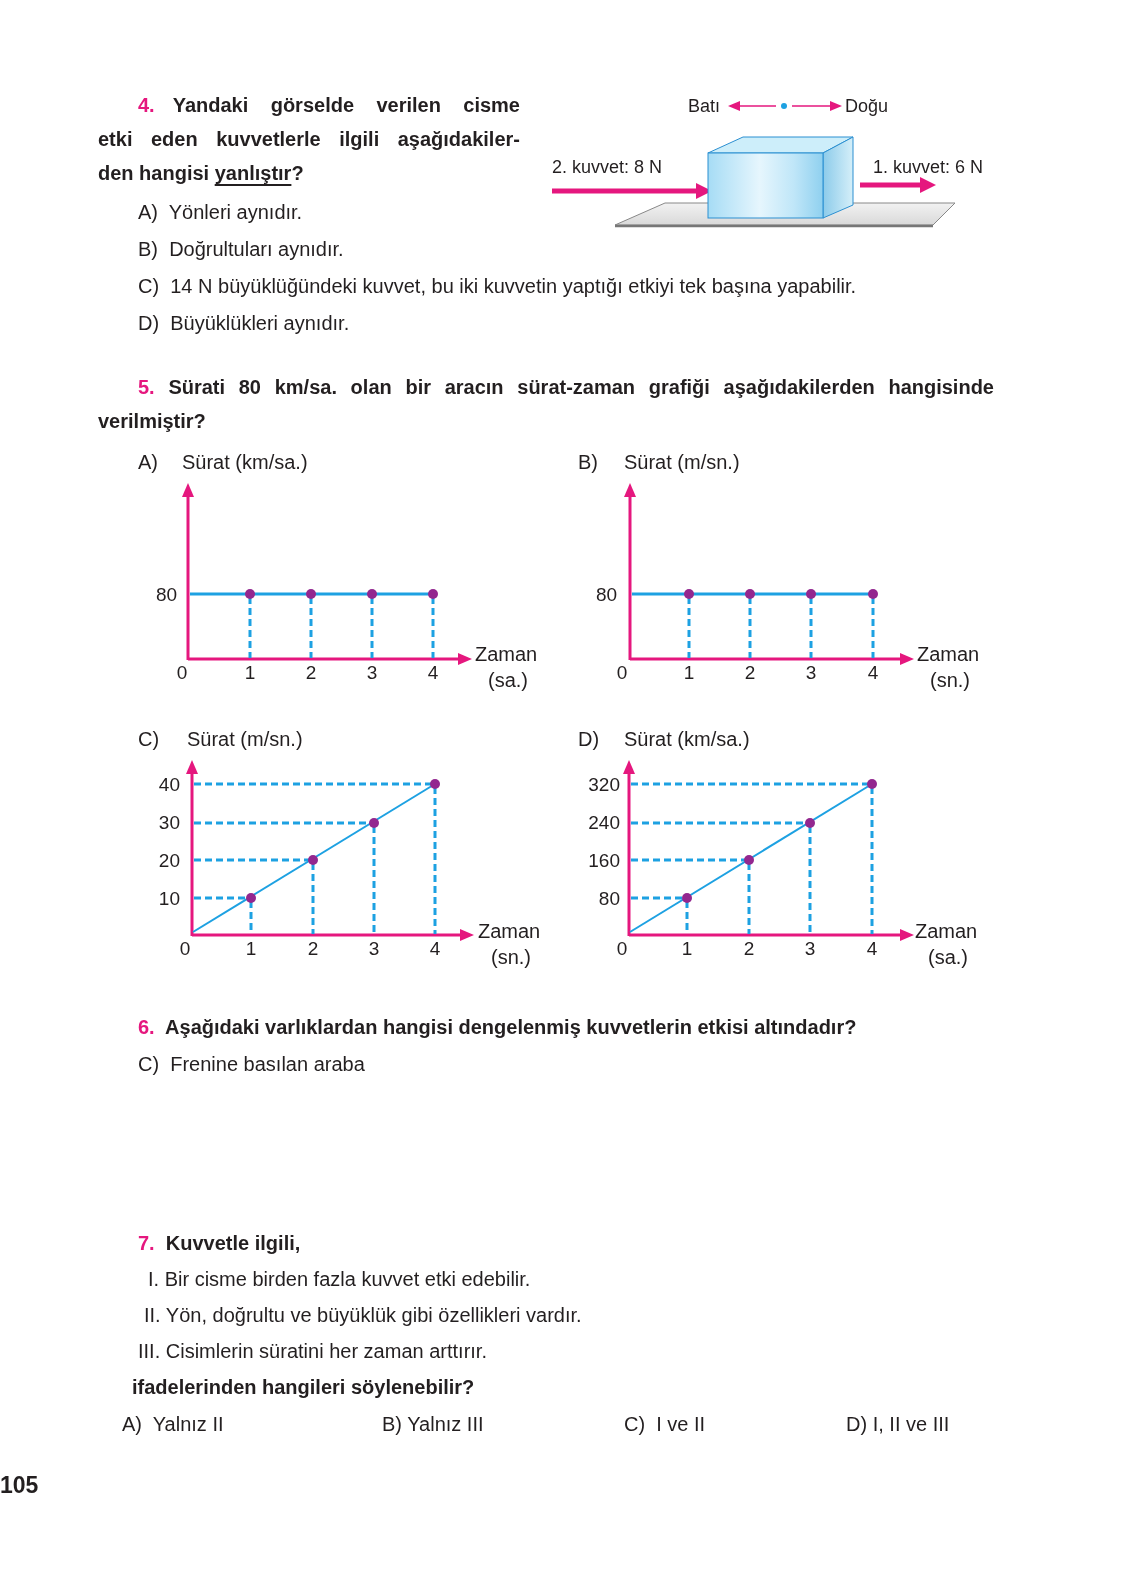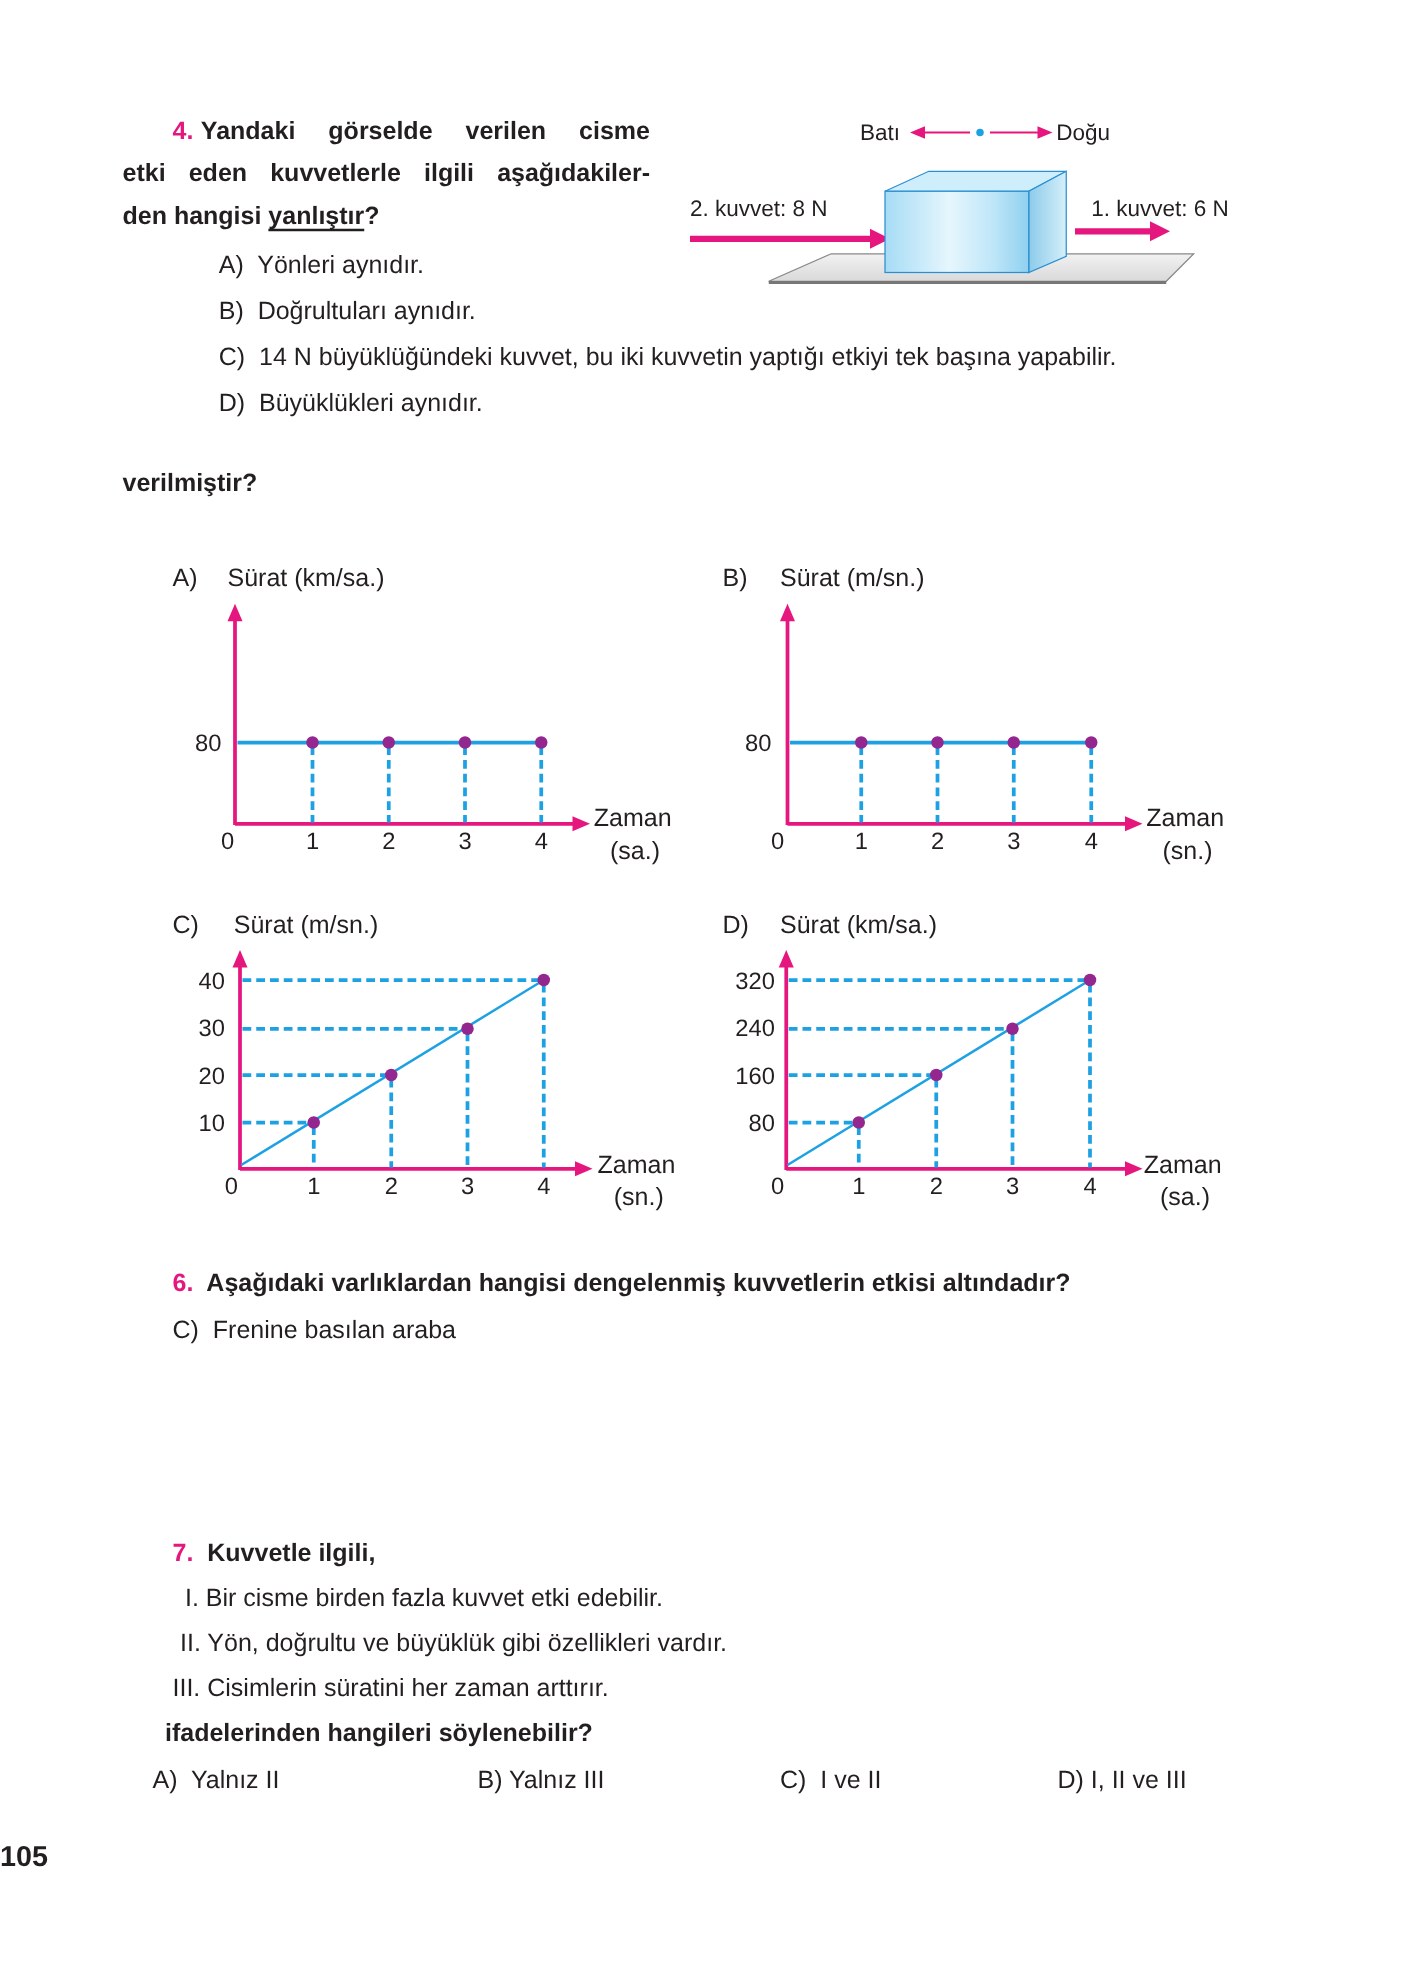--- a/index.html
+++ b/index.html
@@ -11,21 +11,21 @@
   .opt { font-size: 20px; line-height: 24px; white-space: nowrap; }
   .u { text-decoration: underline; text-underline-offset: 4px; }
   svg text { font-family: "Liberation Sans", sans-serif; fill: #231f20; }
 </style>
 </head>
 <body>
 
 <div class="abs stem" style="left:98px; top:88px; width:422px;">
   <div style="display:flex; justify-content:space-between; padding-left:40px;">
     <span class="qnum">4.</span>
-    <span style="flex:1; margin-left:6px; text-align:justify; text-align-last:justify;">Yandaki görselde verilen cisme</span>
+    <span style="flex:1; margin-left:18px; text-align:justify; text-align-last:justify;">Yandaki görselde verilen cisme</span>
   </div>
   <div style="text-align:justify; text-align-last:justify;">etki eden kuvvetlerle ilgili aşağıdakiler-</div>
   <div>
     <span>den hangisi </span><span class="u">yanlıştır</span><span>?</span>
   </div>
 </div>
 
 <svg class="abs" style="left:540px; top:85px;" width="480" height="160">
   <defs>
     <linearGradient id="boxfront" x1="0" x2="1" y1="0" y2="0">
@@ -64,28 +64,32 @@
 
   <g>
     <polygon points="168,68 203,52 313,52 283,68" fill="#cdeefa" stroke="#2b8fd1" stroke-width="1"></polygon>
     <polygon points="283,68 313,52 313,120 283,133" fill="url(#boxside)" stroke="#2b8fd1" stroke-width="1"></polygon>
     <rect x="168" y="68" width="115" height="65" fill="url(#boxfront)" stroke="#2b8fd1" stroke-width="1"></rect>
   </g>
   <text x="12" y="88" font-size="18">2. kuvvet: 8 N</text>
   <text x="333" y="88" font-size="18">1. kuvvet: 6 N</text>
 </svg>
 
-<div class="abs" style="left:138px; top:200px;margin-left:37px;">
+<div class="abs" style="left:138px; top:200px;">
   <div class="opt" style="height:37px;"><span>A)</span>&nbsp; <span>Yönleri aynıdır.</span></div>
   <div class="opt" style="height:37px;"><span>B)</span>&nbsp; <span>Doğrultuları aynıdır.</span></div>
   <div class="opt" style="height:37px;"><span>C)</span>&nbsp; <span>14 N büyüklüğündeki kuvvet, bu iki kuvvetin yaptığı etkiyi tek başına yapabilir.</span></div>
   <div class="opt" style="height:37px;"><span>D)</span>&nbsp; <span>Büyüklükleri aynıdır.</span></div>
 </div>
 
 <div class="abs stem" style="left:98px; top:370px; width:896px;">
+  <div style="padding-left:40px; text-align:justify; text-align-last:justify;">
+    <span class="qnum">5.</span>
+    <span>Sürati 80 km/sa. olan bir aracın sürat-zaman grafiği aşağıdakilerden hangisinde</span>
+  </div>
   <div>verilmiştir?</div>
 </div>
 
 <svg class="abs" style="left:130px; top:445px;" width="430" height="250">
   <text x="8" y="24" font-size="20">A)</text>
   <text x="52" y="24" font-size="20">Sürat (km/sa.)</text>
   <line x1="58" y1="48" x2="58" y2="215" stroke="#e5177e" stroke-width="3"></line>
   <polygon points="58,38 52,52 64,52" fill="#e5177e"></polygon>
   <line x1="58" y1="214" x2="330" y2="214" stroke="#e5177e" stroke-width="3"></line>
   <polygon points="342,214 328,208 328,220" fill="#e5177e"></polygon>

